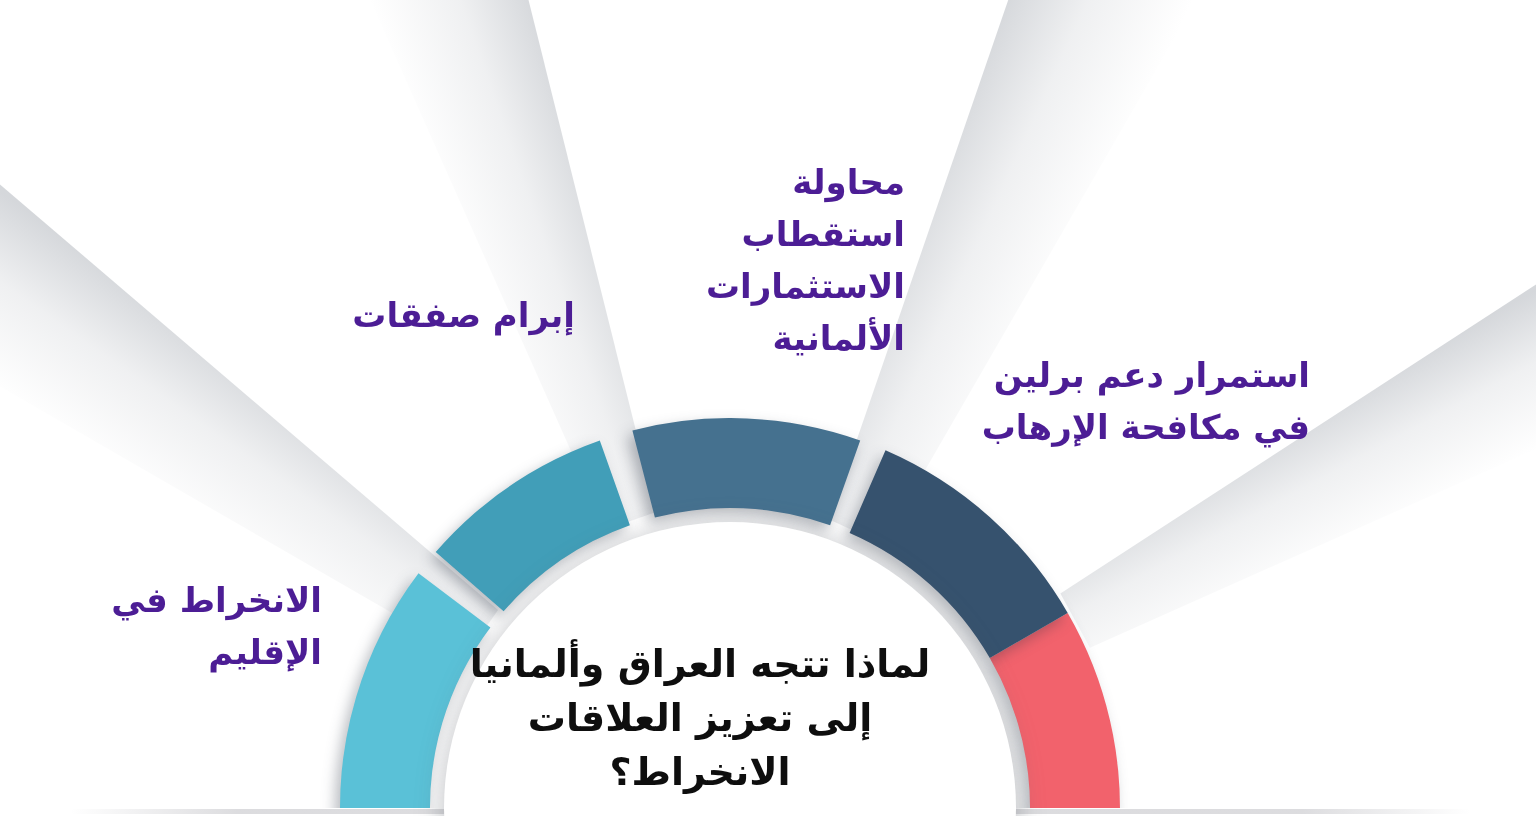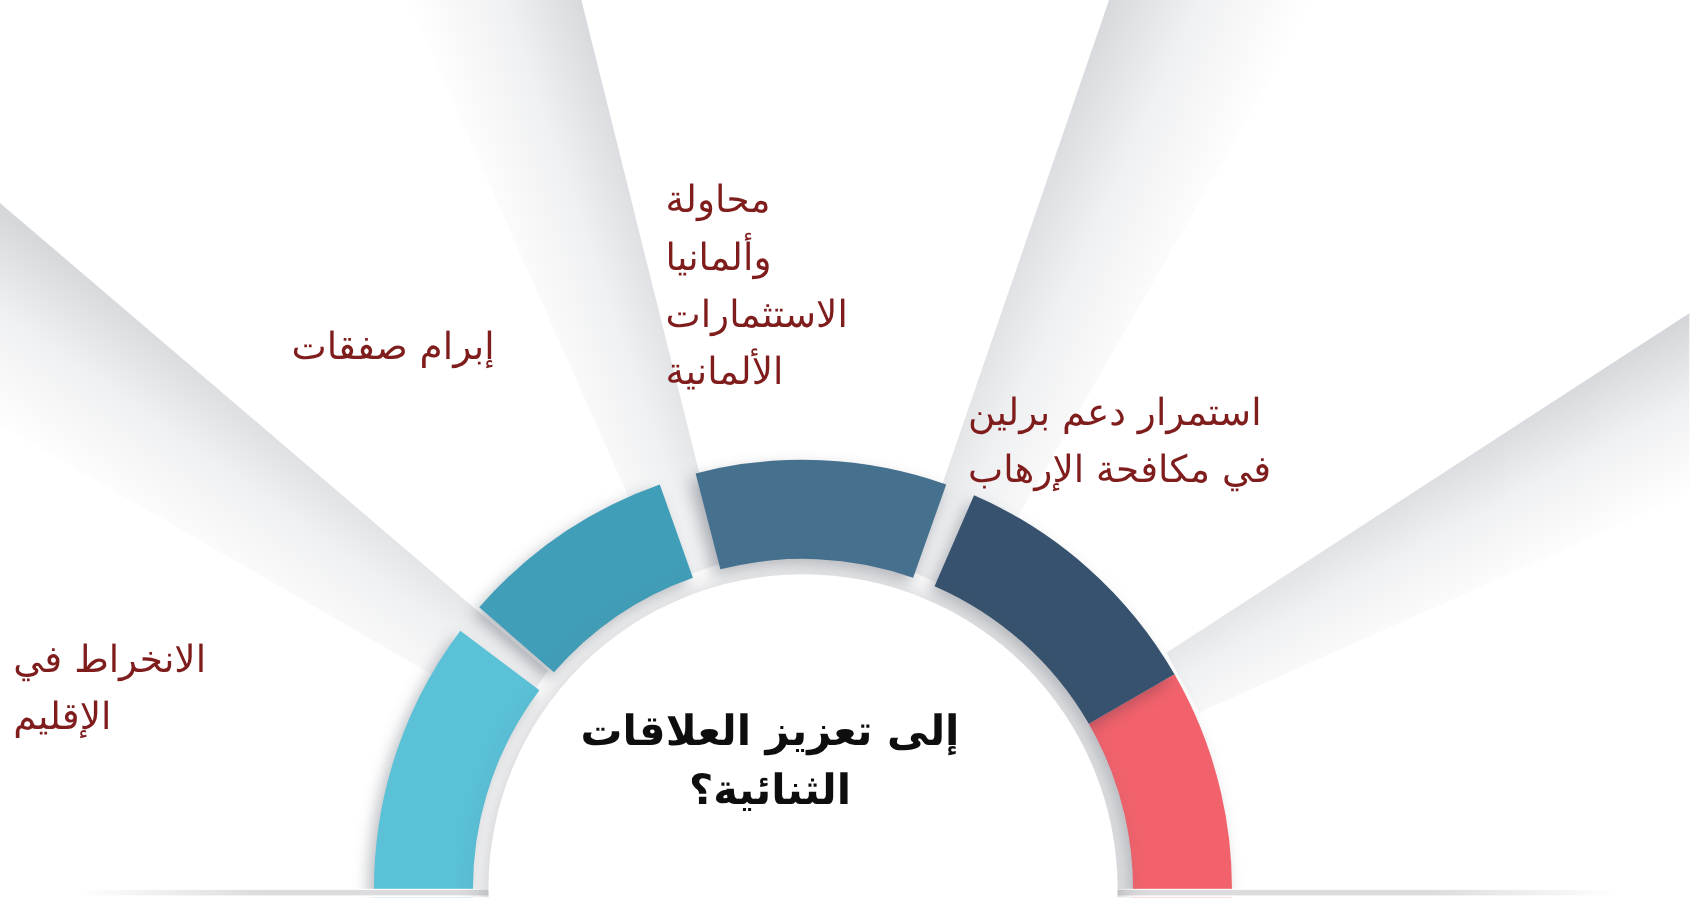--- a/index.html
+++ b/index.html
@@ -7,25 +7,25 @@
     position:relative;
     width:1536px;height:816px;
     background:#ffffff;
     overflow:hidden;
     font-family:"DejaVu Sans","Liberation Sans",sans-serif;
   }
   svg{position:absolute;left:0;top:0;}
   .seg-label{
     position:absolute;
     direction:rtl;
-    text-align:left;
-    color:#7f1d1d;
+    text-align:right;
+    color:#4c1d95;
     font-size:34px;
     line-height:52px;
-    font-weight:400;
+    font-weight:700;
   }
   .seg-label .line{display:block;}
   .center-title{
     position:absolute;
     direction:rtl;
     text-align:center;
     color:#0e0e0e;
     font-size:38px;
     line-height:54px;
     font-weight:bold;
@@ -97,27 +97,28 @@
 
   <div class="seg-label" id="label-0">
       <span class="line">الانخراط في</span>
       <span class="line">الإقليم</span>
     </div>
   <div class="seg-label" id="label-1">
       <span class="line">إبرام صفقات</span>
     </div>
   <div class="seg-label" id="label-2">
       <span class="line">محاولة</span>
-      <span class="line">وألمانيا</span>
+      <span class="line">استقطاب</span>
       <span class="line">الاستثمارات</span>
       <span class="line">الألمانية</span>
     </div>
   <div class="seg-label" id="label-3">
       <span class="line">استمرار دعم برلين</span>
       <span class="line">في مكافحة الإرهاب</span>
     </div>
 
   <div class="center-title" id="center-title">
+      <span class="line">لماذا تتجه العراق وألمانيا</span>
       <span class="line">إلى تعزيز العلاقات</span>
-      <span class="line">الثنائية؟</span>
+      <span class="line">الانخراط؟</span>
     </div>
 
 </div>
 
 </body></html>

